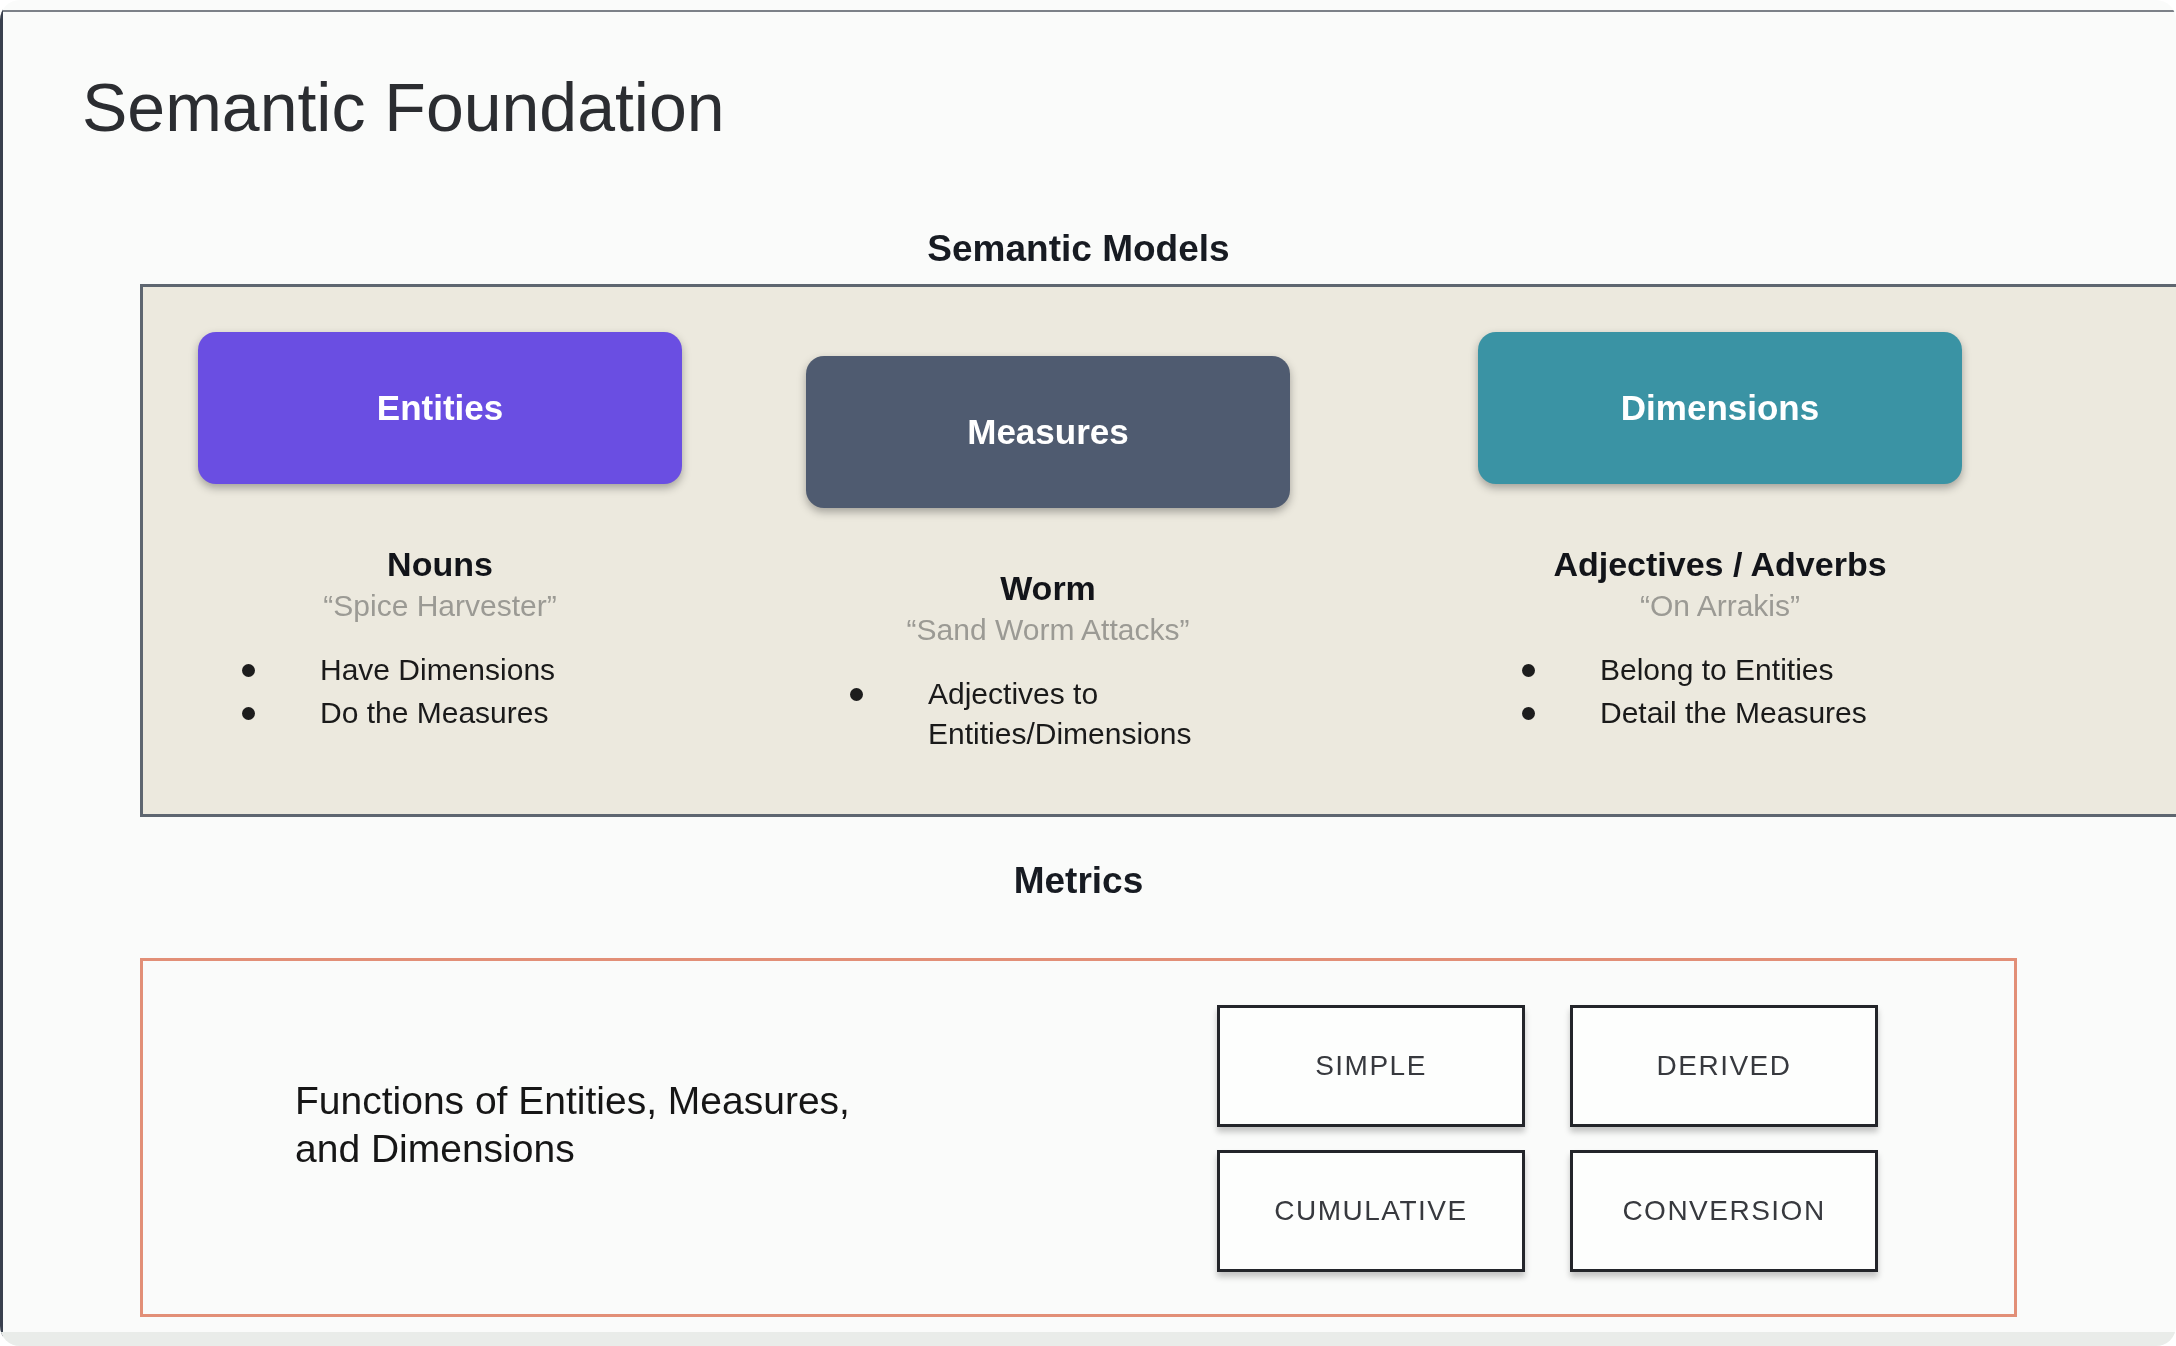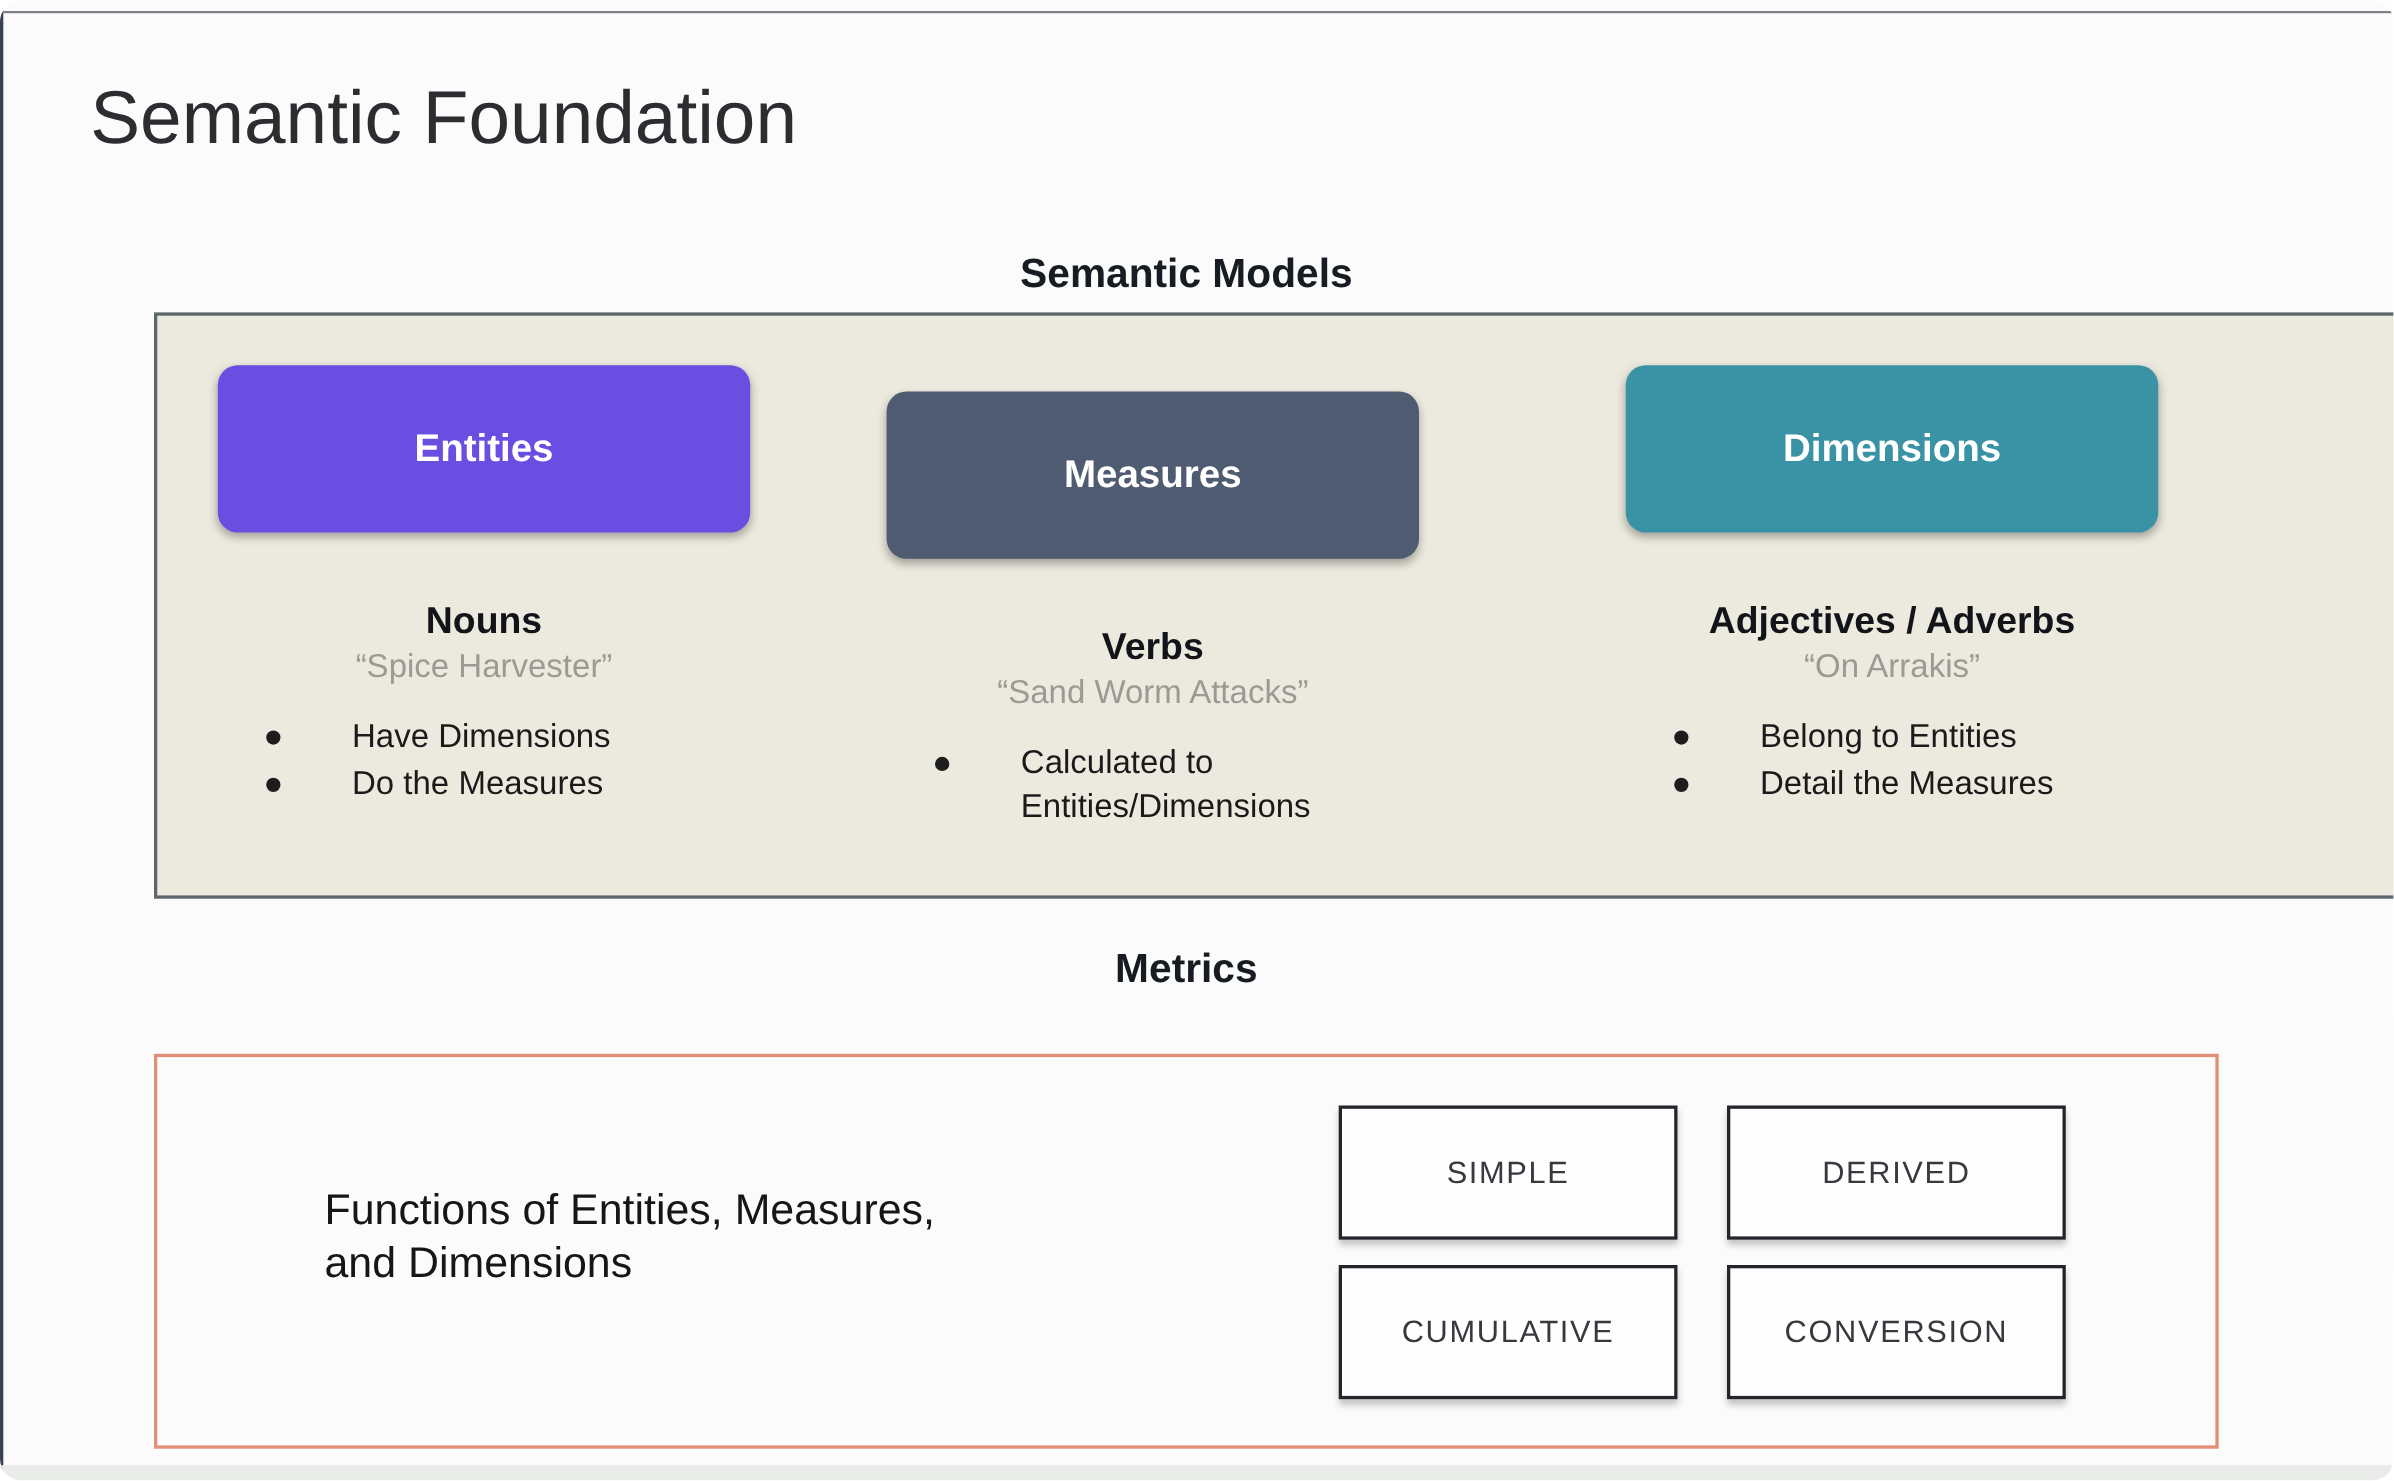--- a/index.html
+++ b/index.html
@@ -107,24 +107,24 @@
       <ul class="bullet-list">
         <li>Have Dimensions</li>
         <li>Do the Measures</li>
       </ul>
     </div>
 
     <div class="model-col col-2">
       <div class="model-node node-measures">
         <span>Measures</span>
       </div>
-      <div class="model-role">Verbs</div>
+      <div class="model-role">Worm</div>
       <div class="model-example">“Sand Worm Attacks”</div>
       <ul class="bullet-list">
-        <li>Calculated to Entities/Dimensions</li>
+        <li>Adjectives to Entities/Dimensions</li>
       </ul>
     </div>
 
     <div class="model-col col-3">
       <div class="model-node node-dimensions">
         <span>Dimensions</span>
       </div>
       <div class="model-role">Adjectives / Adverbs</div>
       <div class="model-example">“On Arrakis”</div>
       <ul class="bullet-list">

